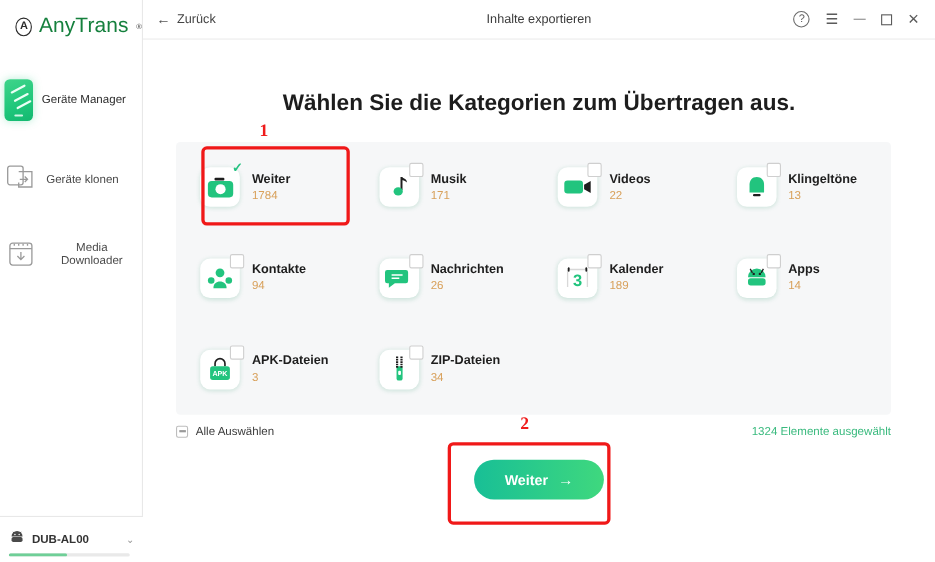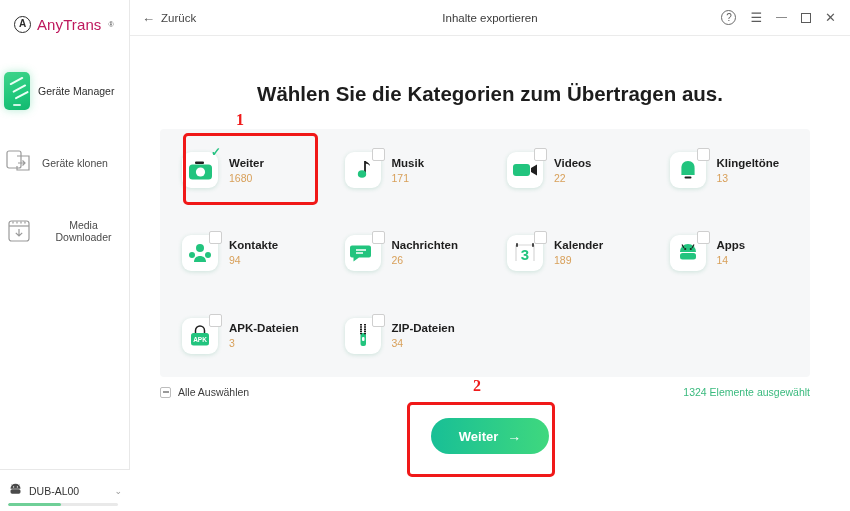--- a/index.html
+++ b/index.html
@@ -32,21 +32,21 @@
   }
   .brand-mark {
     width: 17px; height: 17px;
     border: 1.4px solid #2b2b2b;
     border-radius: 50%;
     display: flex; align-items: center; justify-content: center;
     font-size: 10px; font-weight: bold; color: #2b2b2b;
     line-height: 1;
   }
   .brand-name {
-    font-size: 15px; color: #be185d; letter-spacing: .1px;
+    font-size: 19px; color: #15803d; letter-spacing: .1px;
   }
   .brand-reg {
     font-size: 7px; color: #555; vertical-align: super;
     margin-left: 1px;
   }
 
   .nav { margin-top: 24px; }
   .nav-item {
     display: flex; 
     align-items: center; gap: 8px;
@@ -88,21 +88,21 @@
     position: absolute; left: 0; bottom: 0;
     width: 130px; height: 42px;
     border-top: 1px solid #e8e8e8;
     display: flex; align-items: center;
     padding: 0 8px;
     gap: 6px;
     cursor: pointer;
     background: #fff;
   }
   .device-name {
-    font-size: 10.5px; color: #333; flex: 1;
+    font-size: 10.5px; color: #333; flex: 1; font-weight: bold;
   }
   .chev {
     font-size: 9px; color: #999;
   }
   .device-progress {
     position: absolute; left: 8px; bottom: 5px;
     width: 110px; height: 3.5px; border-radius: 2px;
     background: #e9e9e9; overflow: hidden;
   }
   .device-progress > i {
@@ -340,21 +340,21 @@
           <span class="cat-icon">
             <svg width="25" height="21" viewBox="0 0 25 21">
               <rect x="7" y="1.5" width="9" height="2.6" rx="1" fill="#1f1f1f"></rect>
               <rect x="1" y="4.5" width="23" height="15" rx="3.5" fill="#22c47e"></rect>
               <circle cx="12.5" cy="12" r="4.6" fill="#ffffff"></circle>
             </svg>
             <span class="cbox checked"></span>
           </span>
           <span class="cat-text">
             <span class="cat-name">Weiter</span>
-            <span class="cat-count">1680</span>
+            <span class="cat-count">1784</span>
           </span>
         </div>
 
         <div class="cat">
           <span class="cat-icon">
             <svg width="22" height="24" viewBox="0 0 22 24">
               <path d="M13 3 L13 15" stroke="#1f1f1f" stroke-width="1.8"></path>
               <path d="M13 3 C16 4.5 18 5.5 18 8 C16.5 6.2 14.8 5.8 13 5.6 Z" fill="#1f1f1f"></path>
               <ellipse cx="10" cy="16" rx="4.2" ry="3.8" fill="#22c47e"></ellipse>
             </svg>

